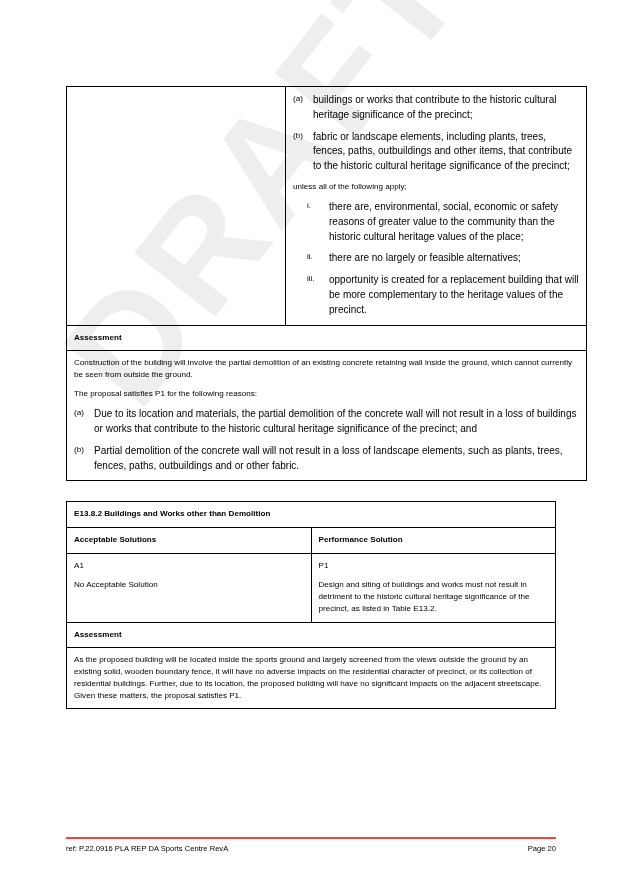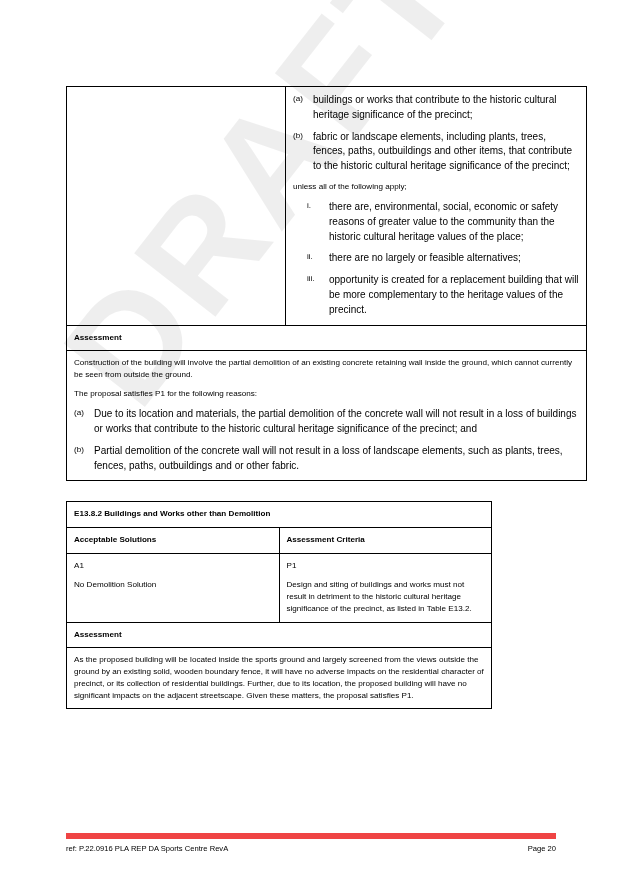--- a/index.html
+++ b/index.html
@@ -43,21 +43,21 @@
     white-space: nowrap;
   }
   .content {
     position: absolute;
     left: 66px;
     top: 86px;
     width: 490px;
     z-index: 10;
   }
   table.doc {
-    width: 426px;
+    width: 490px;
     border-collapse: collapse;
     table-layout: fixed;
   }
   table.doc td {
     border: 1px solid #000;
     vertical-align: top;
     padding: 6px 7px 7px 7px;
     font-size: 8.1px;
     line-height: 1.45;
     color: #000;
@@ -103,21 +103,21 @@
   .assess-label td {
     font-weight: bold;
     padding: 4px 7px 4px 7px;
     margin-top: 24px;
   }
   .footer {
     position: absolute;
     left: 66px;
     right: 66px;
     bottom: 26px;
-    border-top: 6px solid #ef4444;
+    border-top: 2px solid #ef4444;
     padding-top: 5px;
     display: flex;
     justify-content: space-between;
     font-size: 7.6px;
     color: #000;
     z-index: 10;
   }
 </style>
 </head>
 <body>
@@ -180,26 +180,26 @@
 
     <div class="gap"></div>
 
     <table class="doc">
       <tbody>
           <tr class="section-head">
         <td colspan="2">E13.8.2 Buildings and Works other than Demolition</td>
       </tr>
       <tr class="sub-head">
         <td class="col-left">Acceptable Solutions</td>
-        <td class="col-right">Assessment Criteria</td>
+        <td class="col-right">Performance Solution</td>
       </tr>
       <tr>
         <td class="col-left">
           <p class="para">A1</p>
-          <p class="para">No Demolition Solution</p>
+          <p class="para">No Acceptable Solution</p>
         </td>
         <td class="col-right">
           <p class="para">P1</p>
           <p class="para">Design and siting of buildings and works must not result in detriment to the historic cultural heritage significance of the precinct, as listed in Table E13.2.</p>
         </td>
       </tr>
       <tr class="assess-label">
         <td colspan="2">Assessment</td>
       </tr>
       <tr>

